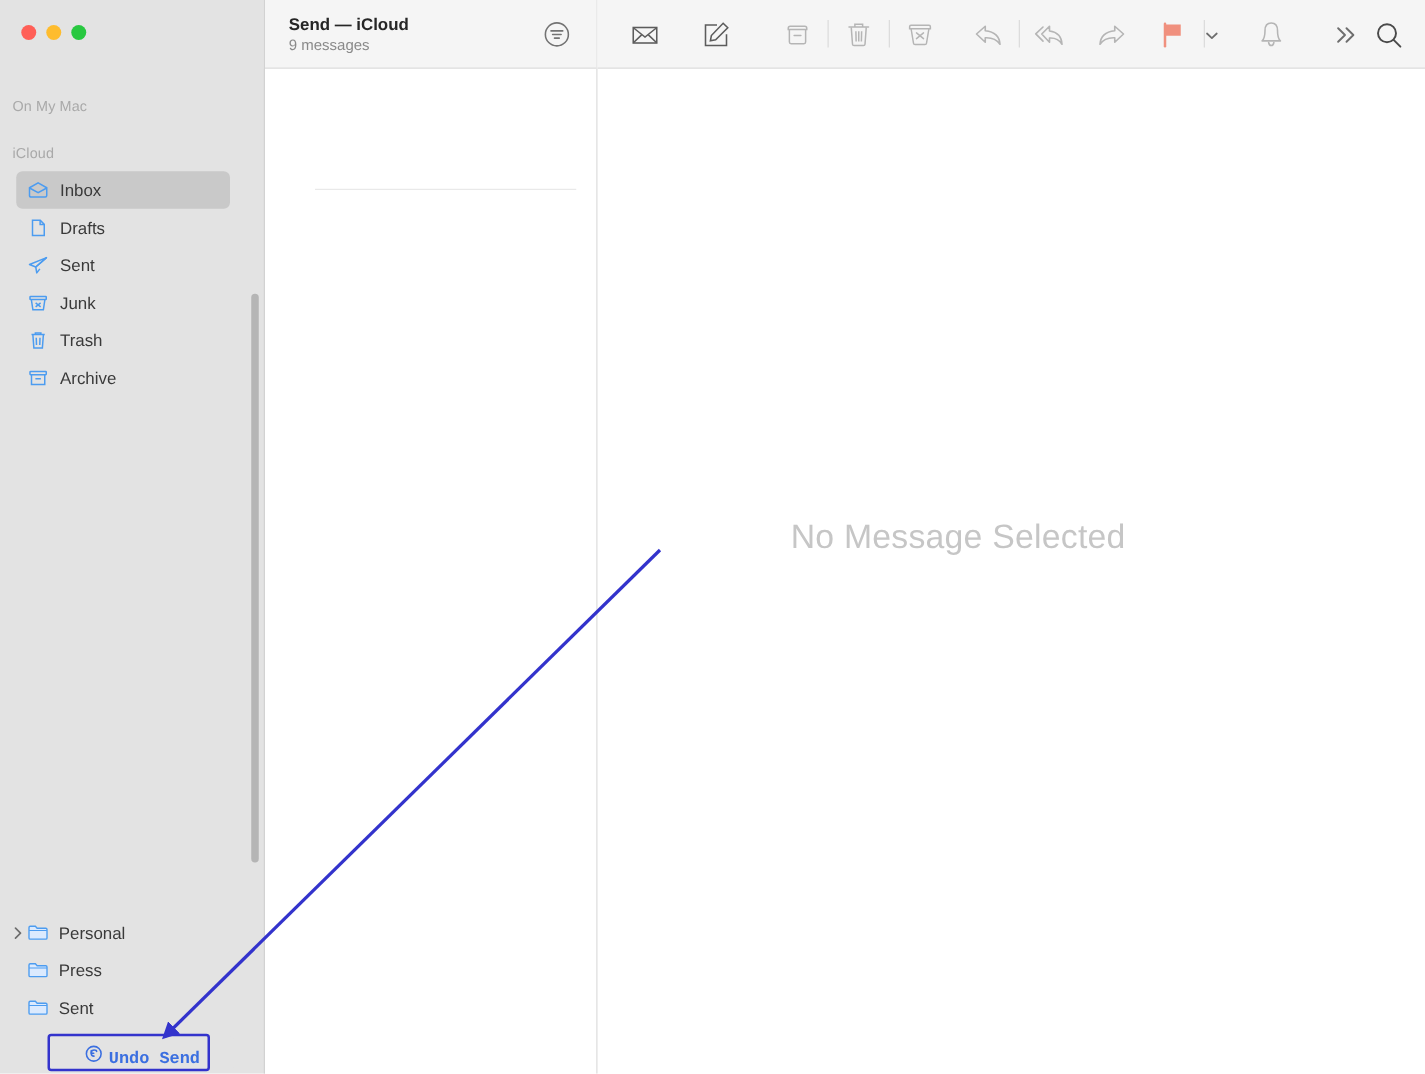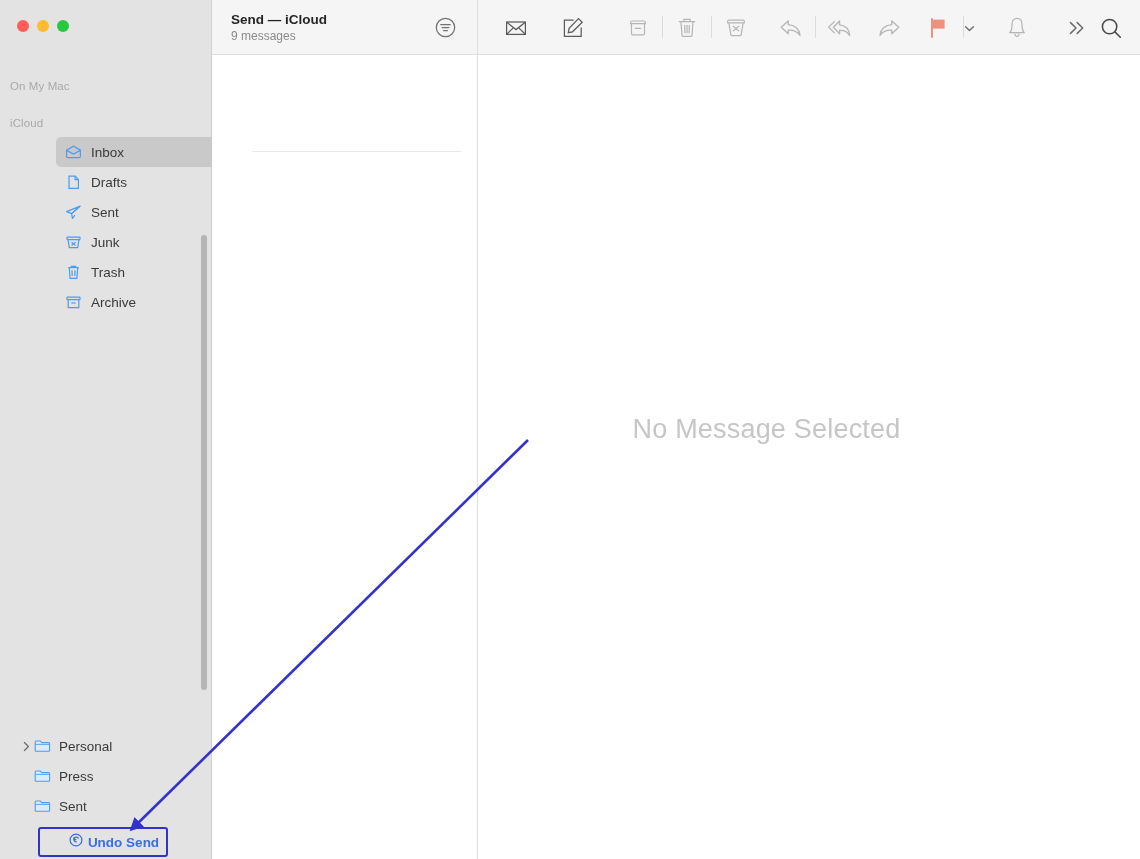--- a/index.html
+++ b/index.html
@@ -38,42 +38,42 @@
 
   .sb-section-header {
     font-size:11.5px;
     color:#a9a9a9;
     letter-spacing:0.1px;
     padding-left:10px;
   }
   #on-my-mac-header { position:absolute; left:0; top:80px; }
   #icloud-header    { position:absolute; left:0; top:117px; }
 
-  #icloud-list { position:absolute; left:0; top:137px; width:197px;margin-left:43px; }
+  #icloud-list { position:absolute; left:0; top:137px; width:197px; }
   .sb-row {
     display:flex; align-items:center;
     height:30px;
     margin:0 13px 0 13px;
     padding-left:9px;
     border-radius:5px;
     gap:9px;
   }
   .sb-row.selected { background:#c9c9c9; }
   .sb-row .sb-icon {
     width:17px; height:17px;
     display:flex; align-items:center; justify-content:center;
     flex:0 0 17px;
   }
   .sb-row .sb-label {
     font-size:13.5px;
     color:#3a3a3a;
   }
 
   
-  #folders-list { position:absolute; left:12px; top:731px; width:240px; }
+  #folders-list { position:absolute; left:0; top:731px; width:240px; }
   .fd-row {
     display:flex; align-items:center;
     height:30px;
     margin:0 13px;
     padding-left:9px;
     border-radius:5px;
     gap:8px;
     position:relative;
   }
   .fd-row .disclosure {
@@ -88,25 +88,26 @@
     display:flex; align-items:center; justify-content:center;
     flex:0 0 17px;
   }
   .fd-row .fd-label { font-size:13.5px; color:#3a3a3a; }
 
   
   #undo-send-wrap {
     position:absolute; left:40px; top:829px;
   }
   #undo-send-button {
-    display:flex; align-items:center; justify-content:center;
+    display:flex; align-items:flex-end; justify-content:center;
     gap:5px;
     width:148px; height:26px;
     background:#e3e3e3;
     border-radius:4px;
+    font-family:Liberation Mono, monospace;
   }
   #undo-send-button .us-label {
     font-size:13.5px;
     font-weight:bold;
     color:#3b6fe0;
   }
   #undo-send-highlight {
     position:absolute;
     left:38px; top:827px;
     width:130px; height:30px;

